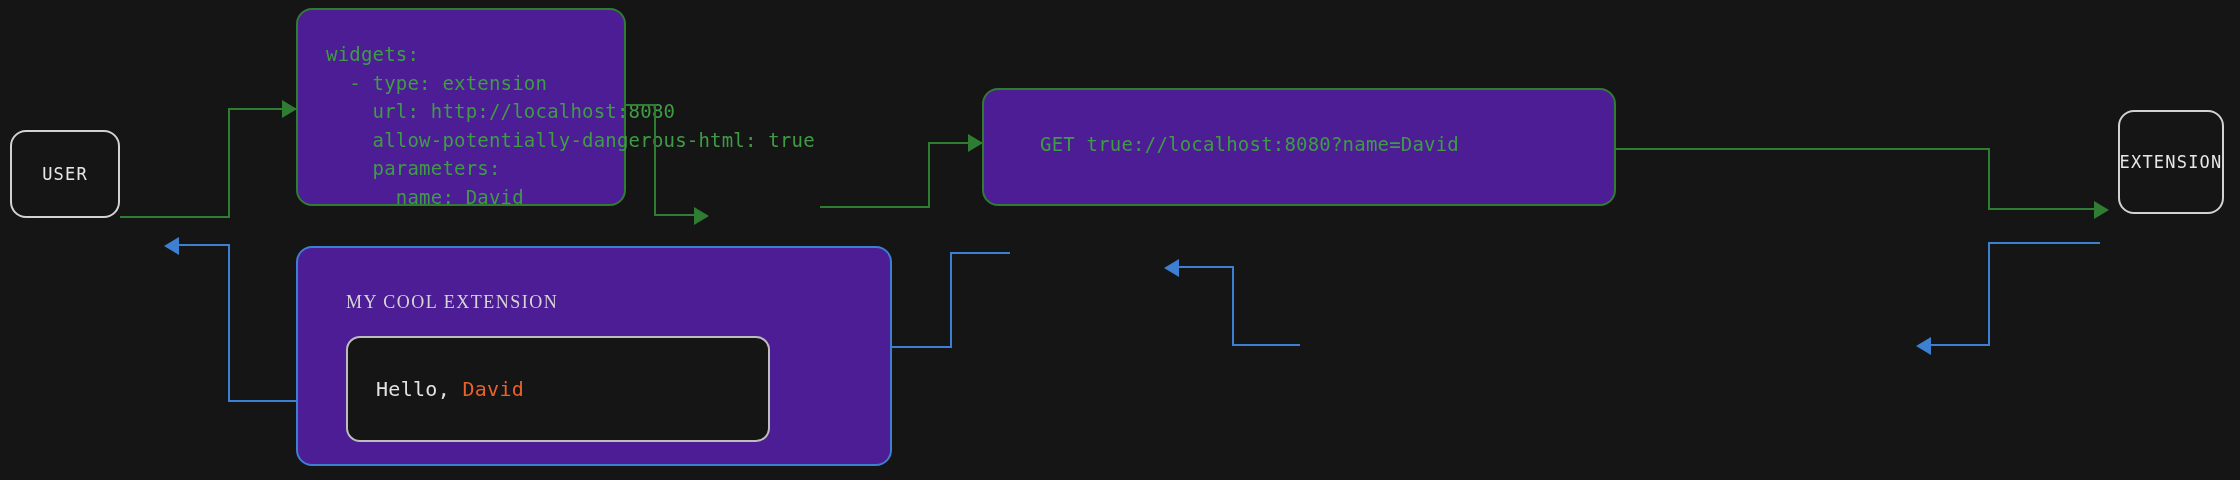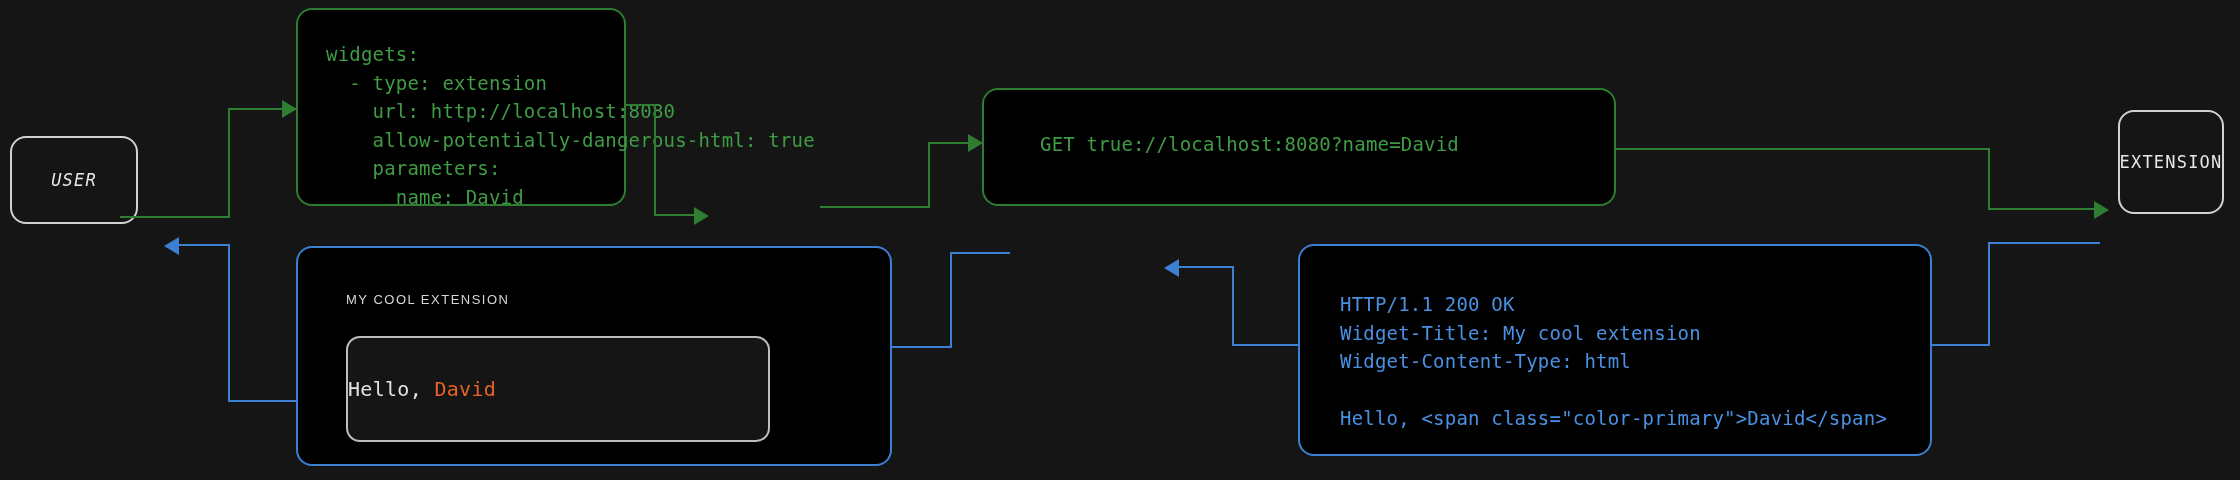--- a/index.html
+++ b/index.html
@@ -34,51 +34,52 @@
     font-size: 17px;
     letter-spacing: 1.2px;
     font-family: "DejaVu Sans Mono", monospace;
   }
 
   
   .bubble {
     position: absolute;
     box-sizing: border-box;
     border-radius: 16px;
-    background: #000000;
+    background: #4c1d95;
     border-width: 2px;
     border-style: solid;
   }
   .bubble.green { border-color: #2f7d32; }
   .bubble.blue  { border-color: #3d7fd1; }
 
   .code {
     white-space: pre;
     font-family: "DejaVu Sans Mono", monospace;
     font-size: 19px;
     line-height: 28.5px;
     letter-spacing: 0.2px;
   }
   .code.green { color: #3f9c45; }
   .code.blue  { color: #4a90e2; }
 
   
   .widget-title {
-    font-family: Liberation Sans, sans-serif;
-    font-size: 13px;
+    font-family: Liberation Serif, serif;
+    font-size: 18px;
     letter-spacing: 1.5px;
     color: #d6d6d6;
   }
   .widget-card {
     box-sizing: border-box;
     border: 2px solid #bdbdbd;
     border-radius: 14px;
     background: #151515;
     display: flex;
     align-items: center;
+    padding-left: 28px;
   }
   .widget-body {
     font-family: "DejaVu Sans Mono", monospace;
     font-size: 20px;
     color: #e3e3e3;
     letter-spacing: 0.3px;
   }
   .accent { color: #e8622a; }
 
   
@@ -101,21 +102,21 @@
     border-top: 9px solid transparent;
     border-bottom: 9px solid transparent;
     border-right: 15px solid #3d7fd1;
   }
 </style>
 </head>
 <body>
 
 <div id="stage">
 
-  <div class="actor" style="left:10px; top:136px; width:128px; height:88px;font-style:italic;">
+  <div class="actor" style="left:10px; top:130px; width:110px; height:88px;">
     <span>USER</span>
   </div>
 
 
   <div class="actor" style="left:2118px; top:110px; width:106px; height:104px;">
     <span>EXTENSION</span>
   </div>
 
   <div class="seg" style="left:120px; top:216px; width:110px; height:2px;"></div>
   <div class="seg" style="left:228px; top:109px; width:2px; height:109px;"></div>
@@ -151,27 +152,20 @@
   <div class="seg" style="left:1988px; top:148px; width:2px; height:62px;"></div>
   <div class="seg" style="left:1988px; top:208px; width:112px; height:2px;"></div>
   <div class="arrow right" style="left:2094px; top:201px;"></div>
   <div class="seg" style="left:1688px; top:148px; width:302px; height:2px;"></div>
 
   <div class="seg blue" style="left:1988px; top:242px; width:112px; height:2px;"></div>
   <div class="seg blue" style="left:1988px; top:242px; width:2px; height:104px;"></div>
   <div class="seg blue" style="left:1930px; top:344px; width:60px; height:2px;"></div>
   <div class="arrow left" style="left:1916px; top:337px;"></div>
 
-  <div class="bubble blue" style="left:1298px; top:244px; width:634px; height:212px;">
-    <div class="code blue" style="position:absolute; left:40px; top:44px;">HTTP/1.1 200 OK
-Widget-Title: My cool extension
-Widget-Content-Type: html
-
-Hello, &lt;span class="color-primary"&gt;David&lt;/span&gt;</div>
-  </div>
 
   <div class="seg blue" style="left:1232px; top:344px; width:68px; height:2px;"></div>
   <div class="seg blue" style="left:1232px; top:266px; width:2px; height:80px;"></div>
   <div class="seg blue" style="left:1178px; top:266px; width:56px; height:2px;"></div>
   <div class="arrow left" style="left:1164px; top:259px;"></div>
 
   <div class="seg blue" style="left:950px; top:252px; width:60px; height:2px;"></div>
   <div class="seg blue" style="left:950px; top:252px; width:2px; height:96px;"></div>
   <div class="seg blue" style="left:890px; top:346px; width:62px; height:2px;"></div>
   <div class="arrow left" style="left:876px; top:339px;"></div>

